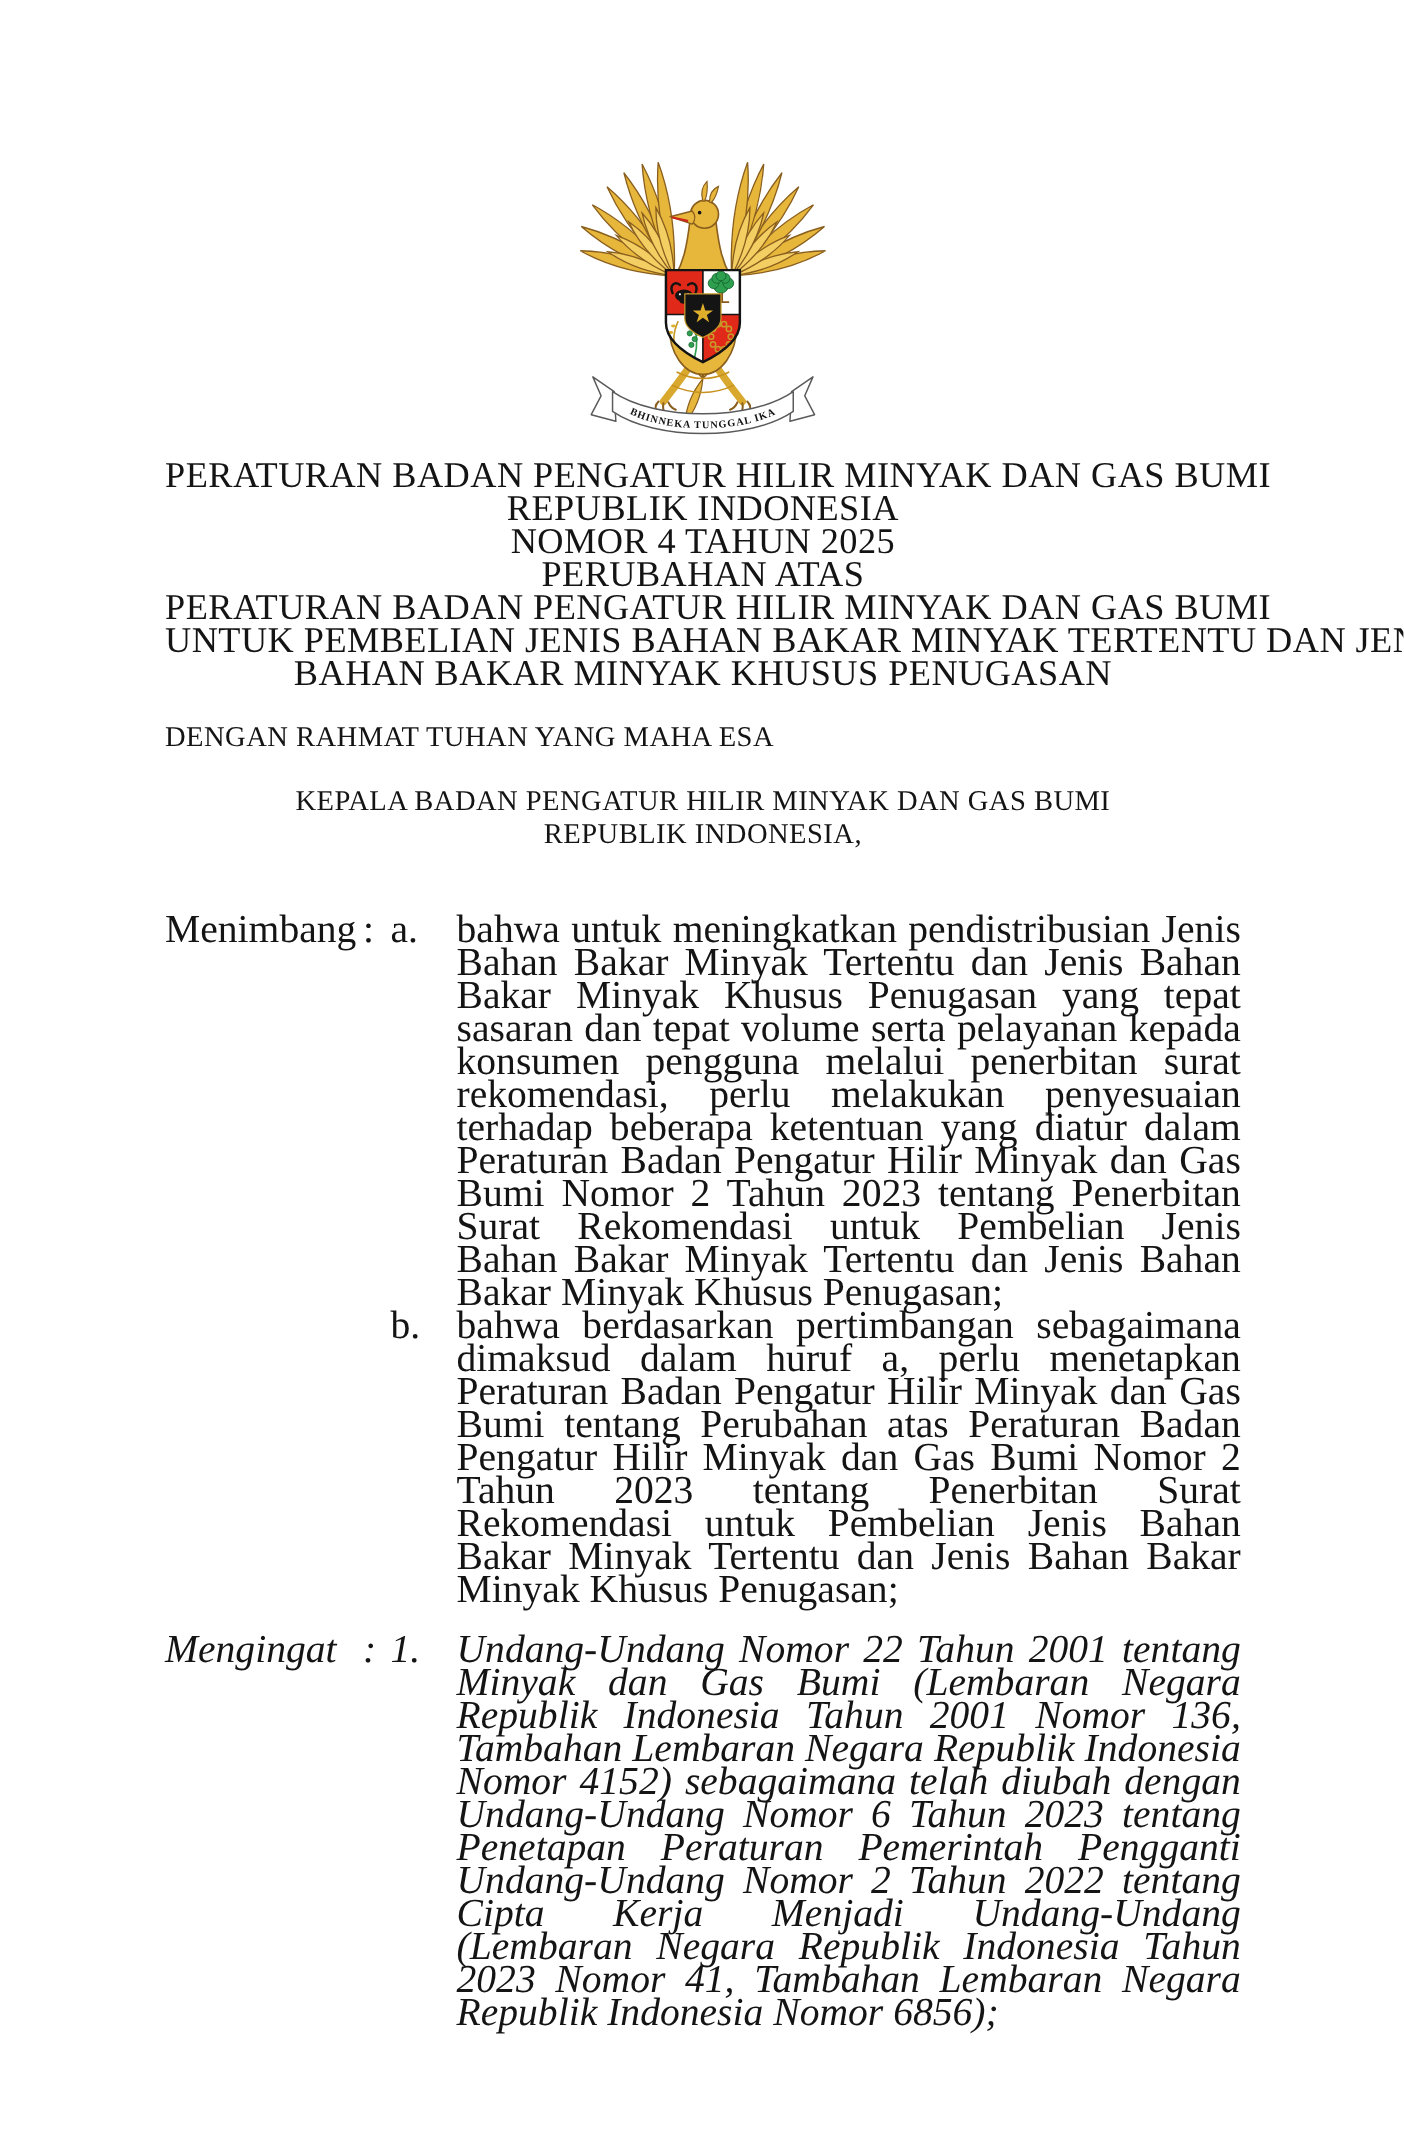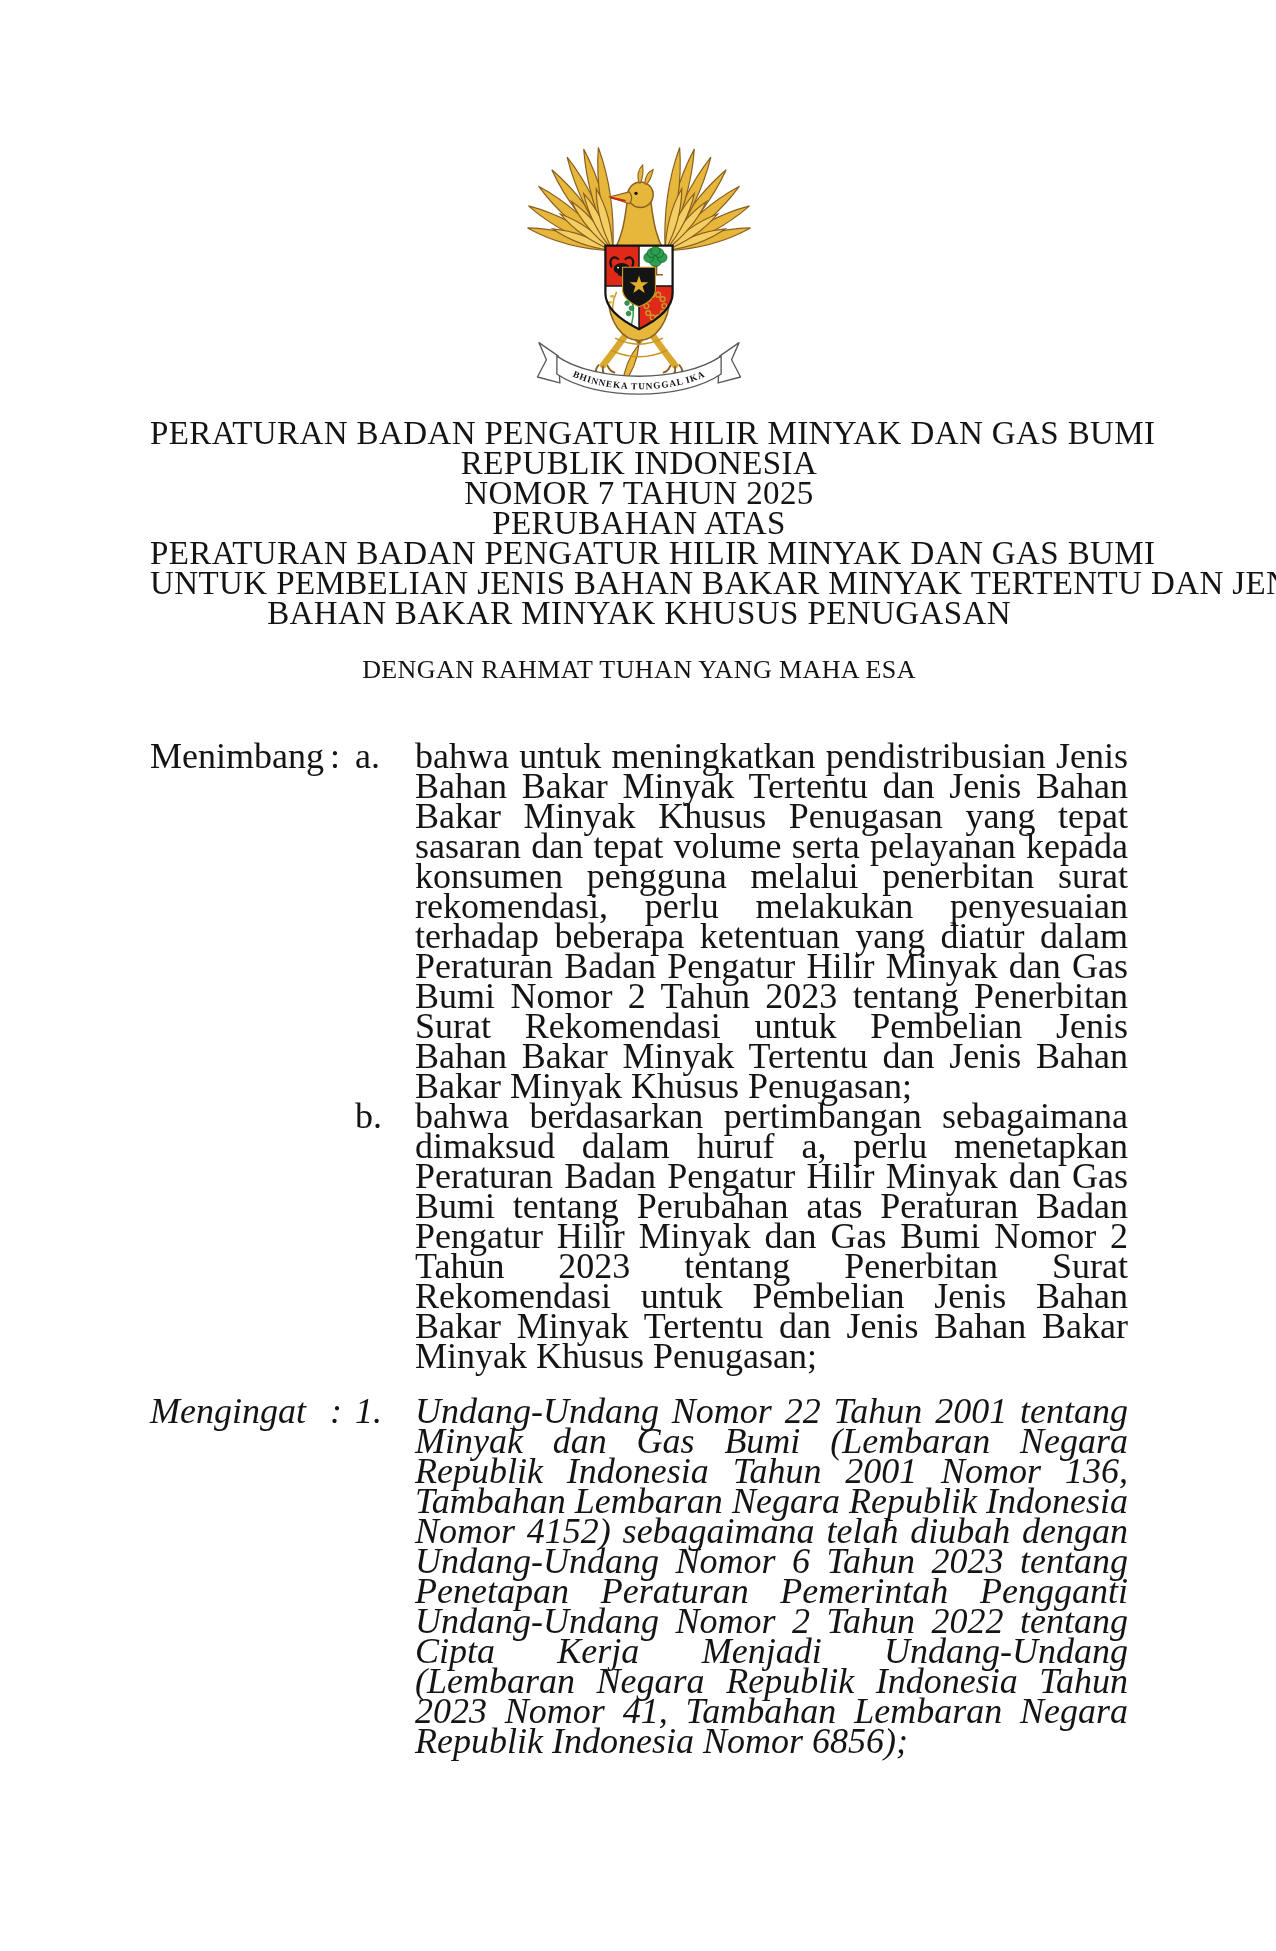--- a/index.html
+++ b/index.html
@@ -7,21 +7,21 @@
   .page{
     width:1276px;height:1951px;box-sizing:border-box;
     padding:120px 148px 0 150px;margin:0 auto;background:#ffffff;
     font-family:"Liberation Serif","DejaVu Serif",serif;color:#141414;
     overflow:hidden;
   }
   .emblem{width:224px;margin:0 auto 14px auto;}
   .emblem svg{display:block;}
   .title-block{text-align:center;font-size:33px;line-height:30px;letter-spacing:.4px;}
   .title-line{white-space:nowrap;}
-  .invocation{text-align:center;font-size:26px;letter-spacing:.4px;margin:27px 0 0 0;line-height:30px;}
+  .invocation{font-size:26px;letter-spacing:.4px;margin:27px 0 0 0;line-height:30px;}
   .authority{text-align:center;font-size:26px;line-height:30px;letter-spacing:.4px;margin-top:28px;}
   .section{display:flex;font-size:36px;line-height:30px;margin-top:56px;}
   .section.legal{margin-top:25px;font-style:italic;}
   .sec-label{flex:0 0 180px;width:180px;}
   .sec-colon{flex:0 0 25px;width:25px;}
   .sec-items{flex:1 1 auto;}
   .item{display:flex;}
   .item-marker{flex:0 0 60px;width:60px;}
   .item-text{flex:1 1 auto;text-align:justify;}
 </style>
@@ -173,29 +173,33 @@
         <path d="M128 197 L172 197 L172 227 Q172 240 150 250 Q128 240 128 227 Z" fill="#141414" stroke="#C79A2A" stroke-width="1.5"></path>
         <polygon points="150,208 152.9,217 162.4,217 154.8,222.5 157.6,231.5 150,226 142.4,231.5 145.2,222.5 137.6,217 147.1,217" fill="#DFAF2B"></polygon>
         <path d="M105 168 L195 168 L195 232 Q195 258 150 280 Q105 258 105 232 Z" fill="none" stroke="#141414" stroke-width="3"></path>
       </g>
     </svg>
   </div>
 
   <div class="title-block">
     <div class="title-line">PERATURAN BADAN PENGATUR HILIR MINYAK DAN GAS BUMI</div>
     <div class="title-line">REPUBLIK INDONESIA</div>
-    <div class="title-line">NOMOR 7 TAHUN 2025</div>
+    <div class="title-line">NOMOR 4 TAHUN 2025</div>
     <div class="title-line">PERUBAHAN ATAS</div>
     <div class="title-line">PERATURAN BADAN PENGATUR HILIR MINYAK DAN GAS BUMI</div>
     <div class="title-line">UNTUK PEMBELIAN JENIS BAHAN BAKAR MINYAK TERTENTU DAN JENIS</div>
     <div class="title-line">BAHAN BAKAR MINYAK KHUSUS PENUGASAN</div>
   </div>
 
   <p class="invocation">DENGAN RAHMAT TUHAN YANG MAHA ESA</p>
 
+  <div class="authority">
+    <div>KEPALA BADAN PENGATUR HILIR MINYAK DAN GAS BUMI</div>
+    <div>REPUBLIK INDONESIA,</div>
+  </div>
 
   <div class="section">
     <div class="sec-label">Menimbang</div>
     <div class="sec-colon">:</div>
     <div class="sec-items">
       <div class="item">
         <div class="item-marker">a.</div>
         <div class="item-text">bahwa untuk meningkatkan pendistribusian Jenis Bahan Bakar Minyak Tertentu dan Jenis Bahan Bakar Minyak Khusus Penugasan yang tepat sasaran dan tepat volume serta pelayanan kepada konsumen pengguna melalui penerbitan surat rekomendasi, perlu melakukan penyesuaian terhadap beberapa ketentuan yang diatur dalam Peraturan Badan Pengatur Hilir Minyak dan Gas Bumi Nomor 2 Tahun 2023 tentang Penerbitan Surat Rekomendasi untuk Pembelian Jenis Bahan Bakar Minyak Tertentu dan Jenis Bahan Bakar Minyak Khusus Penugasan;</div>
       </div>
       <div class="item">

